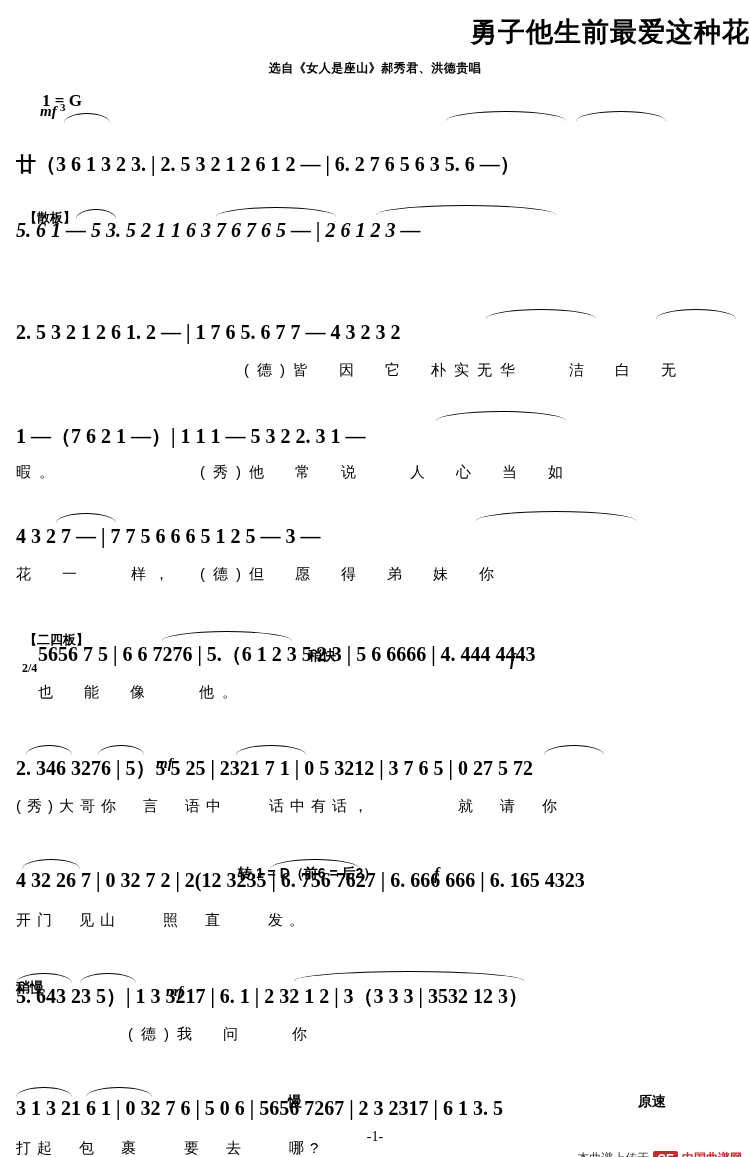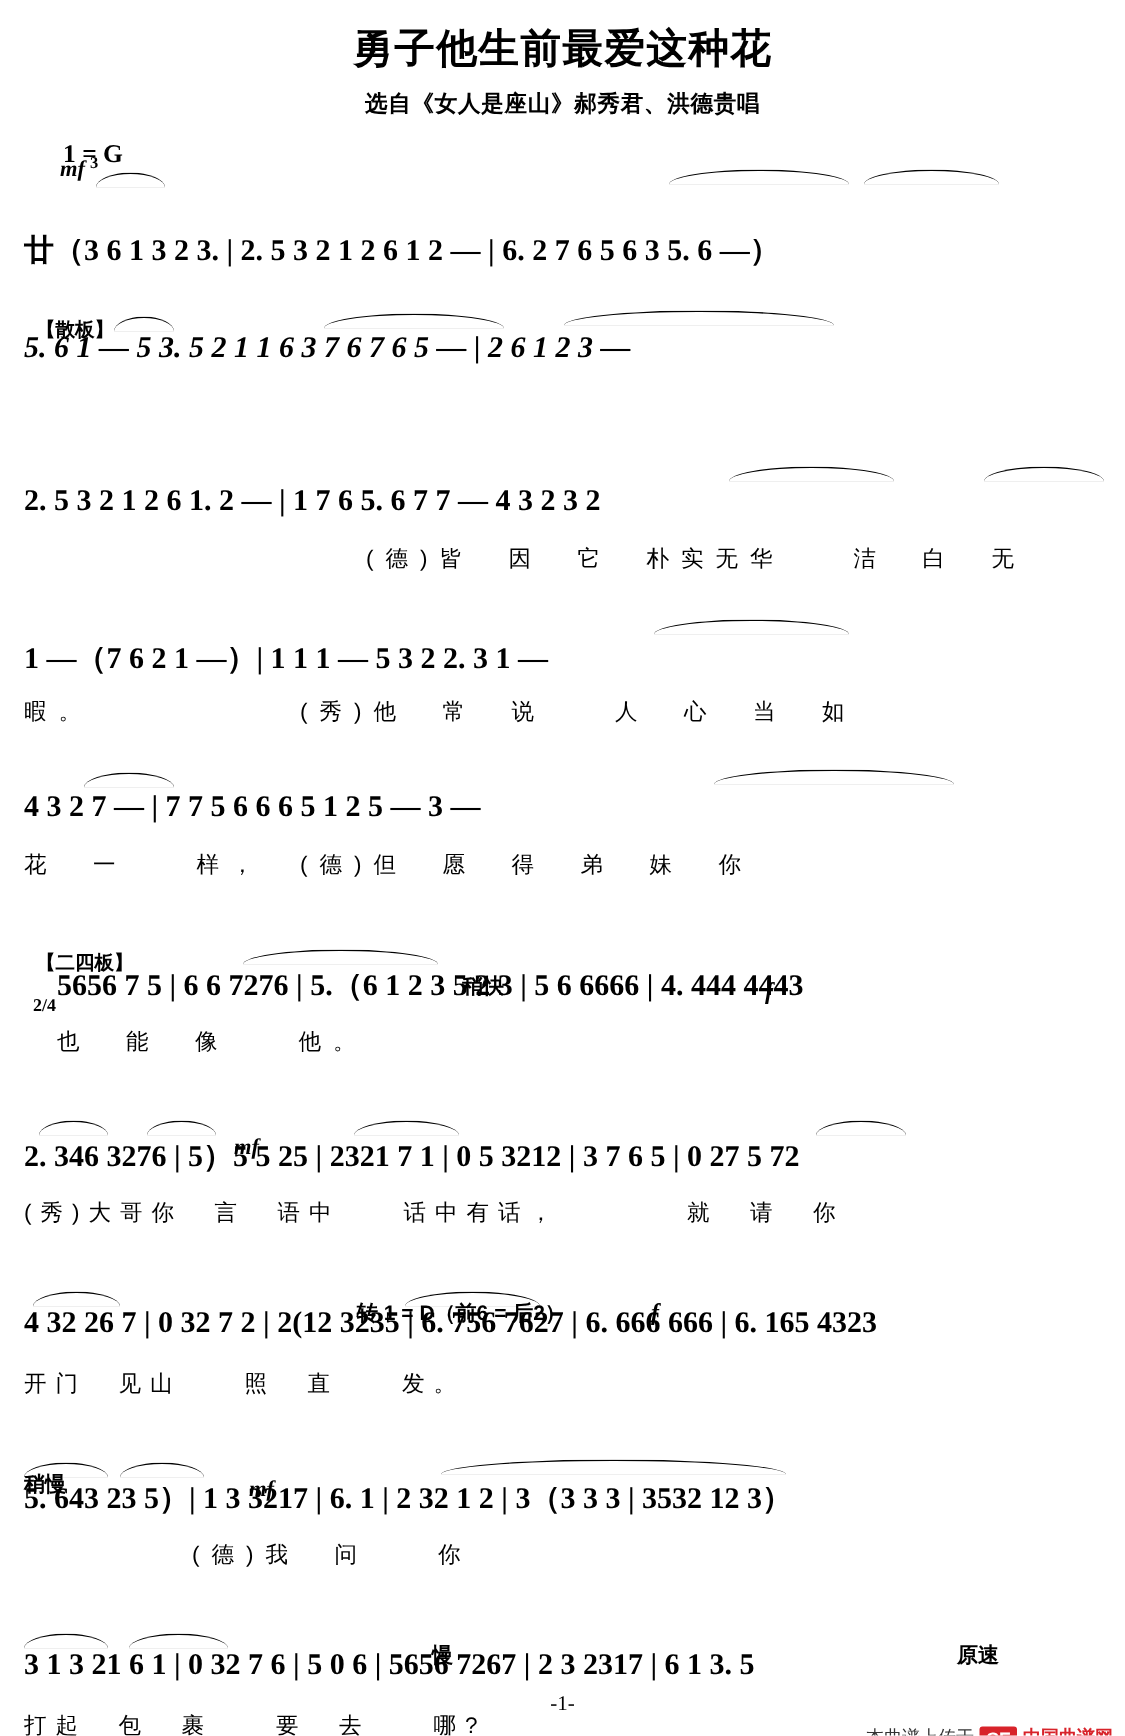--- a/index.html
+++ b/index.html
@@ -7,29 +7,29 @@
     width:750px;height:1157px;
     background:#ffffff;
     font-family:"Liberation Serif", serif;
     color:#000;
     position:relative;
     overflow:hidden;
   }
   .page{position:relative;width:750px;height:1157px;}
 
   .title{
-    text-align:center;
+    text-align:right;
     font-size:27px;
     font-weight:bold;
     letter-spacing:1px;
     margin-top:14px;
   }
   .subtitle{
     text-align:center;
-    font-size:15px;
+    font-size:12px;
     font-weight:bold;
     margin-top:10px;
     letter-spacing:0.5px;
   }
   .keysig{
     margin-left:42px;
     margin-top:14px;
     font-size:17px;
     font-weight:bold;
     font-family:"Liberation Serif", serif;

